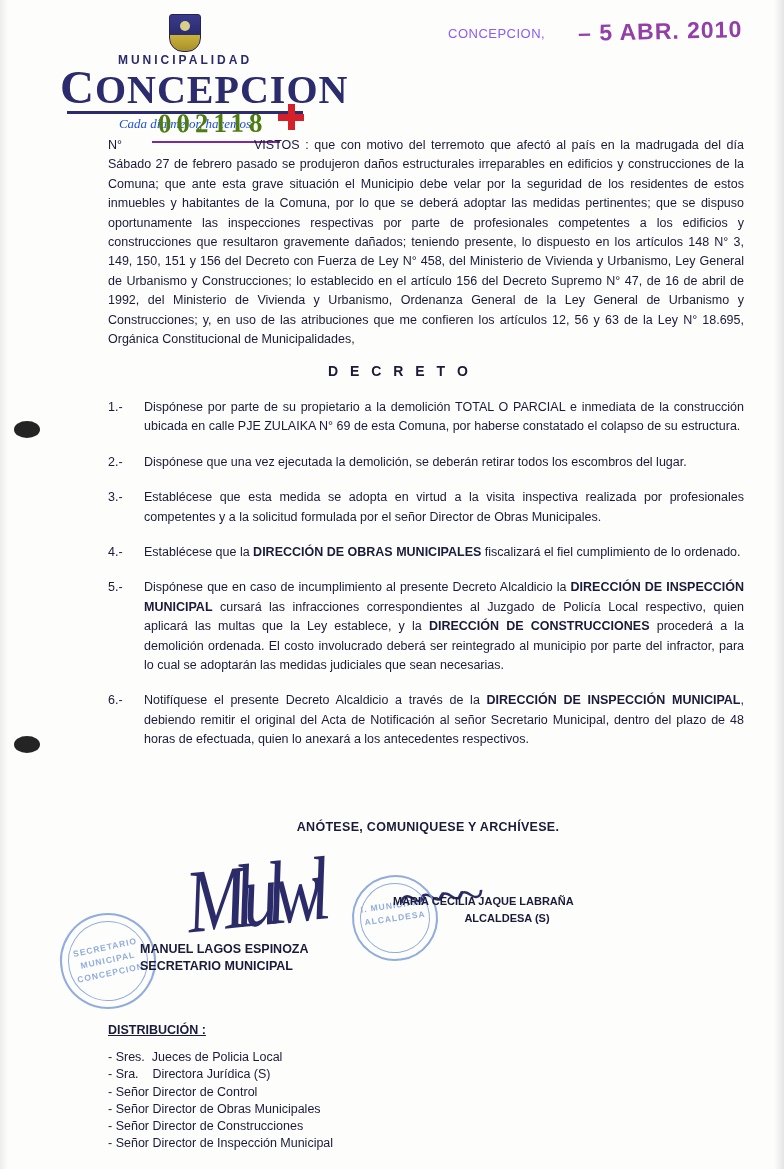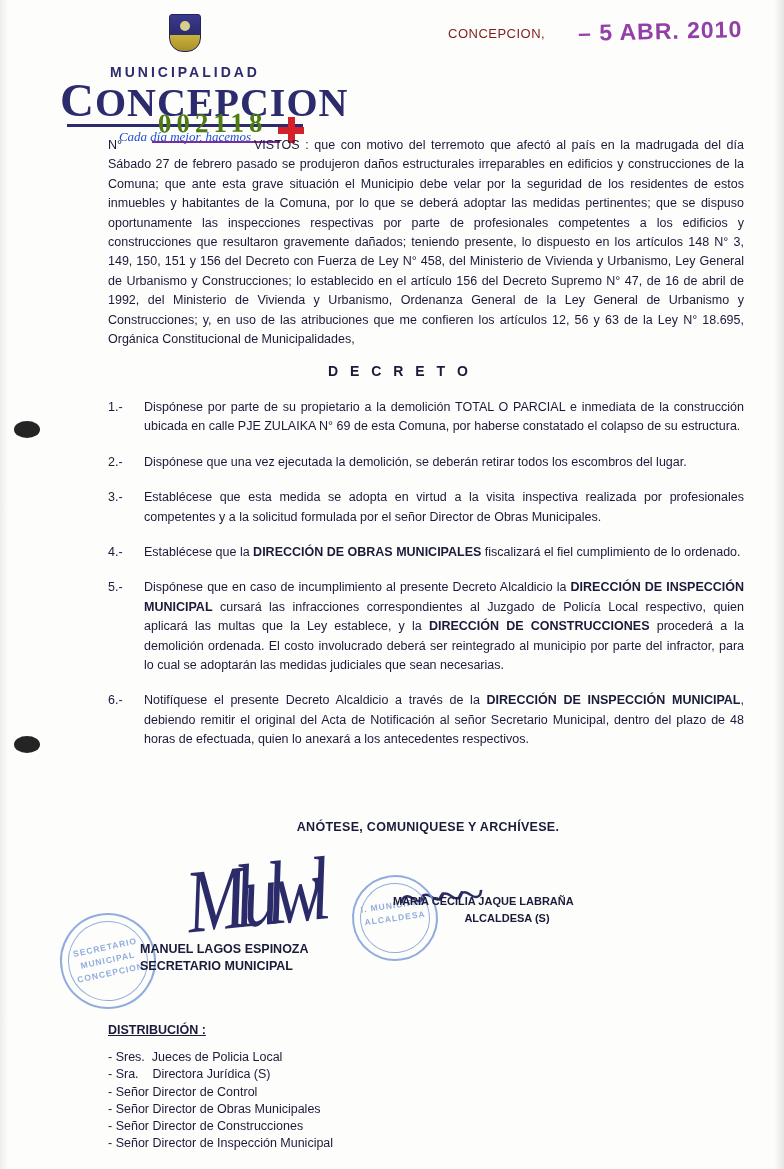--- a/index.html
+++ b/index.html
@@ -50,24 +50,24 @@
     position: absolute;
     left: 50%;
     top: 6px;
     width: 10px;
     height: 10px;
     margin-left: -5px;
     background: #d8cf8a;
     border-radius: 50%;
   }
   .muni-word {
-    font-size: 14px;
+    font-size: 12px;
     letter-spacing: 3px;
     font-weight: bold;
-    margin-top: 12px;
+    margin-top: 1px;
     color: #2b2b6e;
   }
   .city-word {
     font-family: "Liberation Serif", serif;
     font-size: 40px;
     font-weight: bold;
     letter-spacing: 1px;
     line-height: 40px;
     color: #2b2b6e;
     position: relative;
@@ -103,21 +103,21 @@
   }
   .cross::before { left: 10px; top: 0; width: 7px; height: 26px; }
   .cross::after  { left: 0; top: 10px; width: 26px; height: 7px; }
 
   .city-label {
     position: absolute;
     left: 448px;
     top: 18px;
     font-size: 13px;
     letter-spacing: 0.5px;
-    color: #7f1d1d;
+    color: #8b5cf6;
   }
   .date-stamp {
     position: absolute;
     left: 578px;
     top: 10px;
     font-family: "Liberation Sans", sans-serif;
     font-weight: bold;
     font-size: 23px;
     letter-spacing: 1px;
     color: #8b2fa0;

